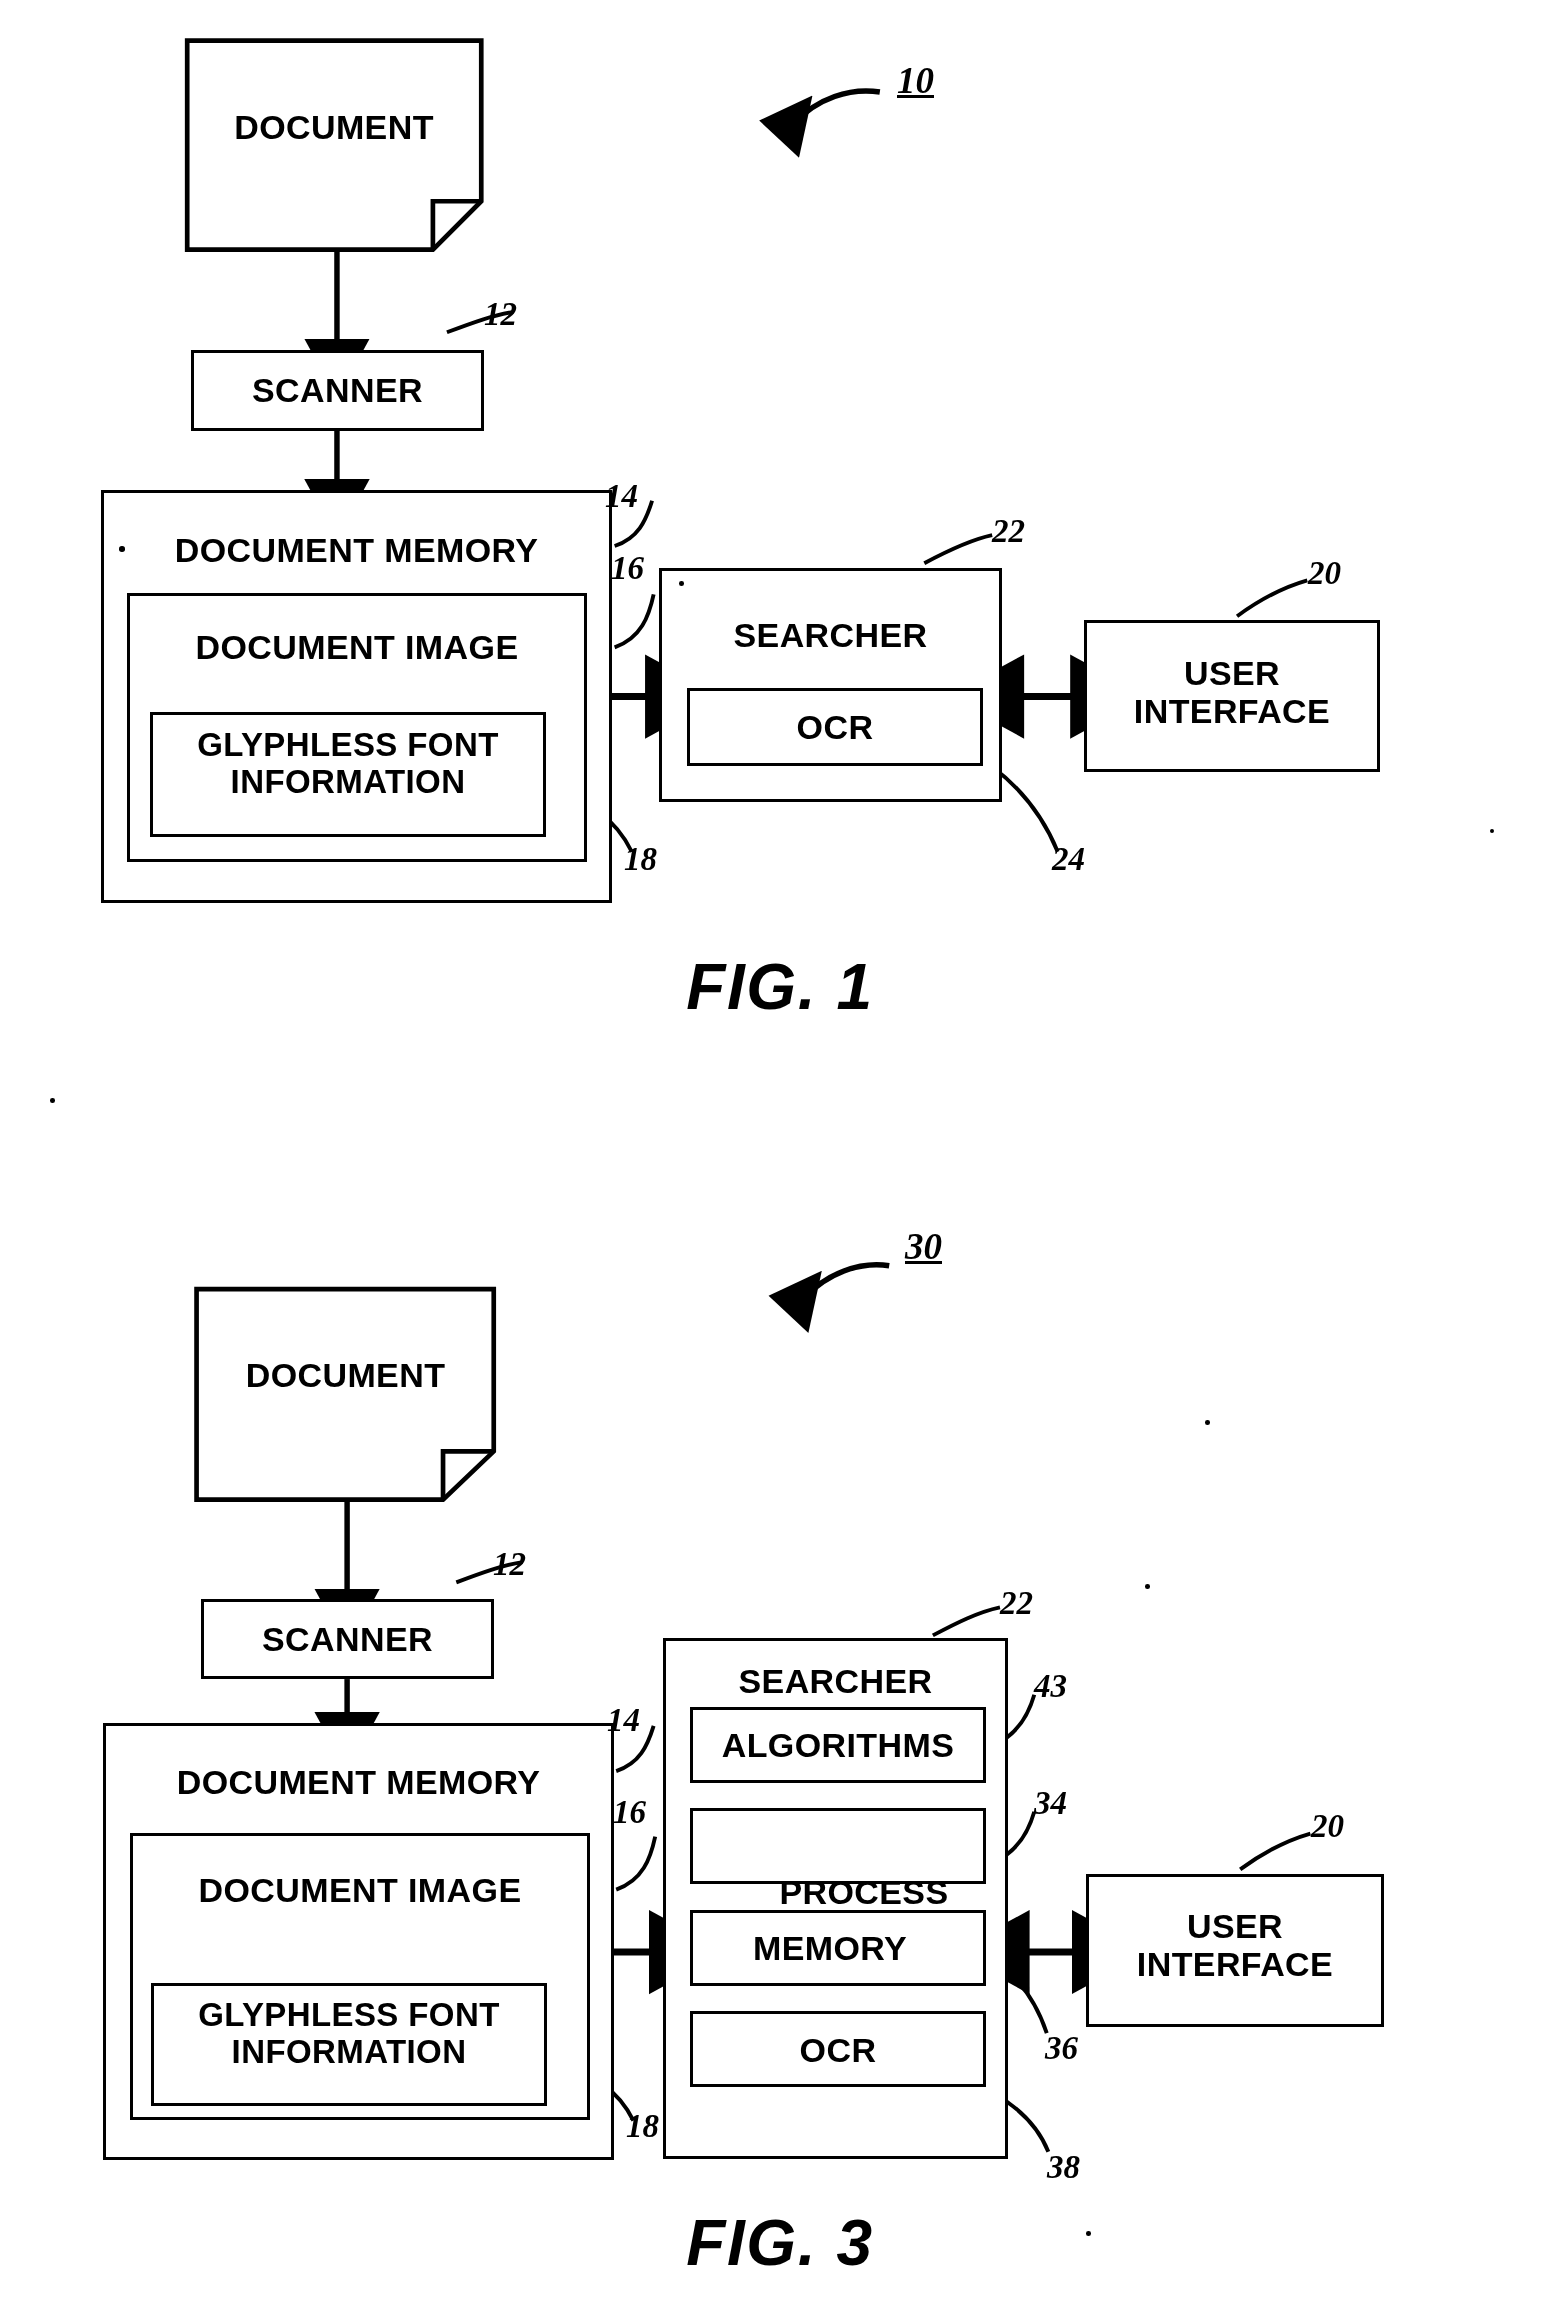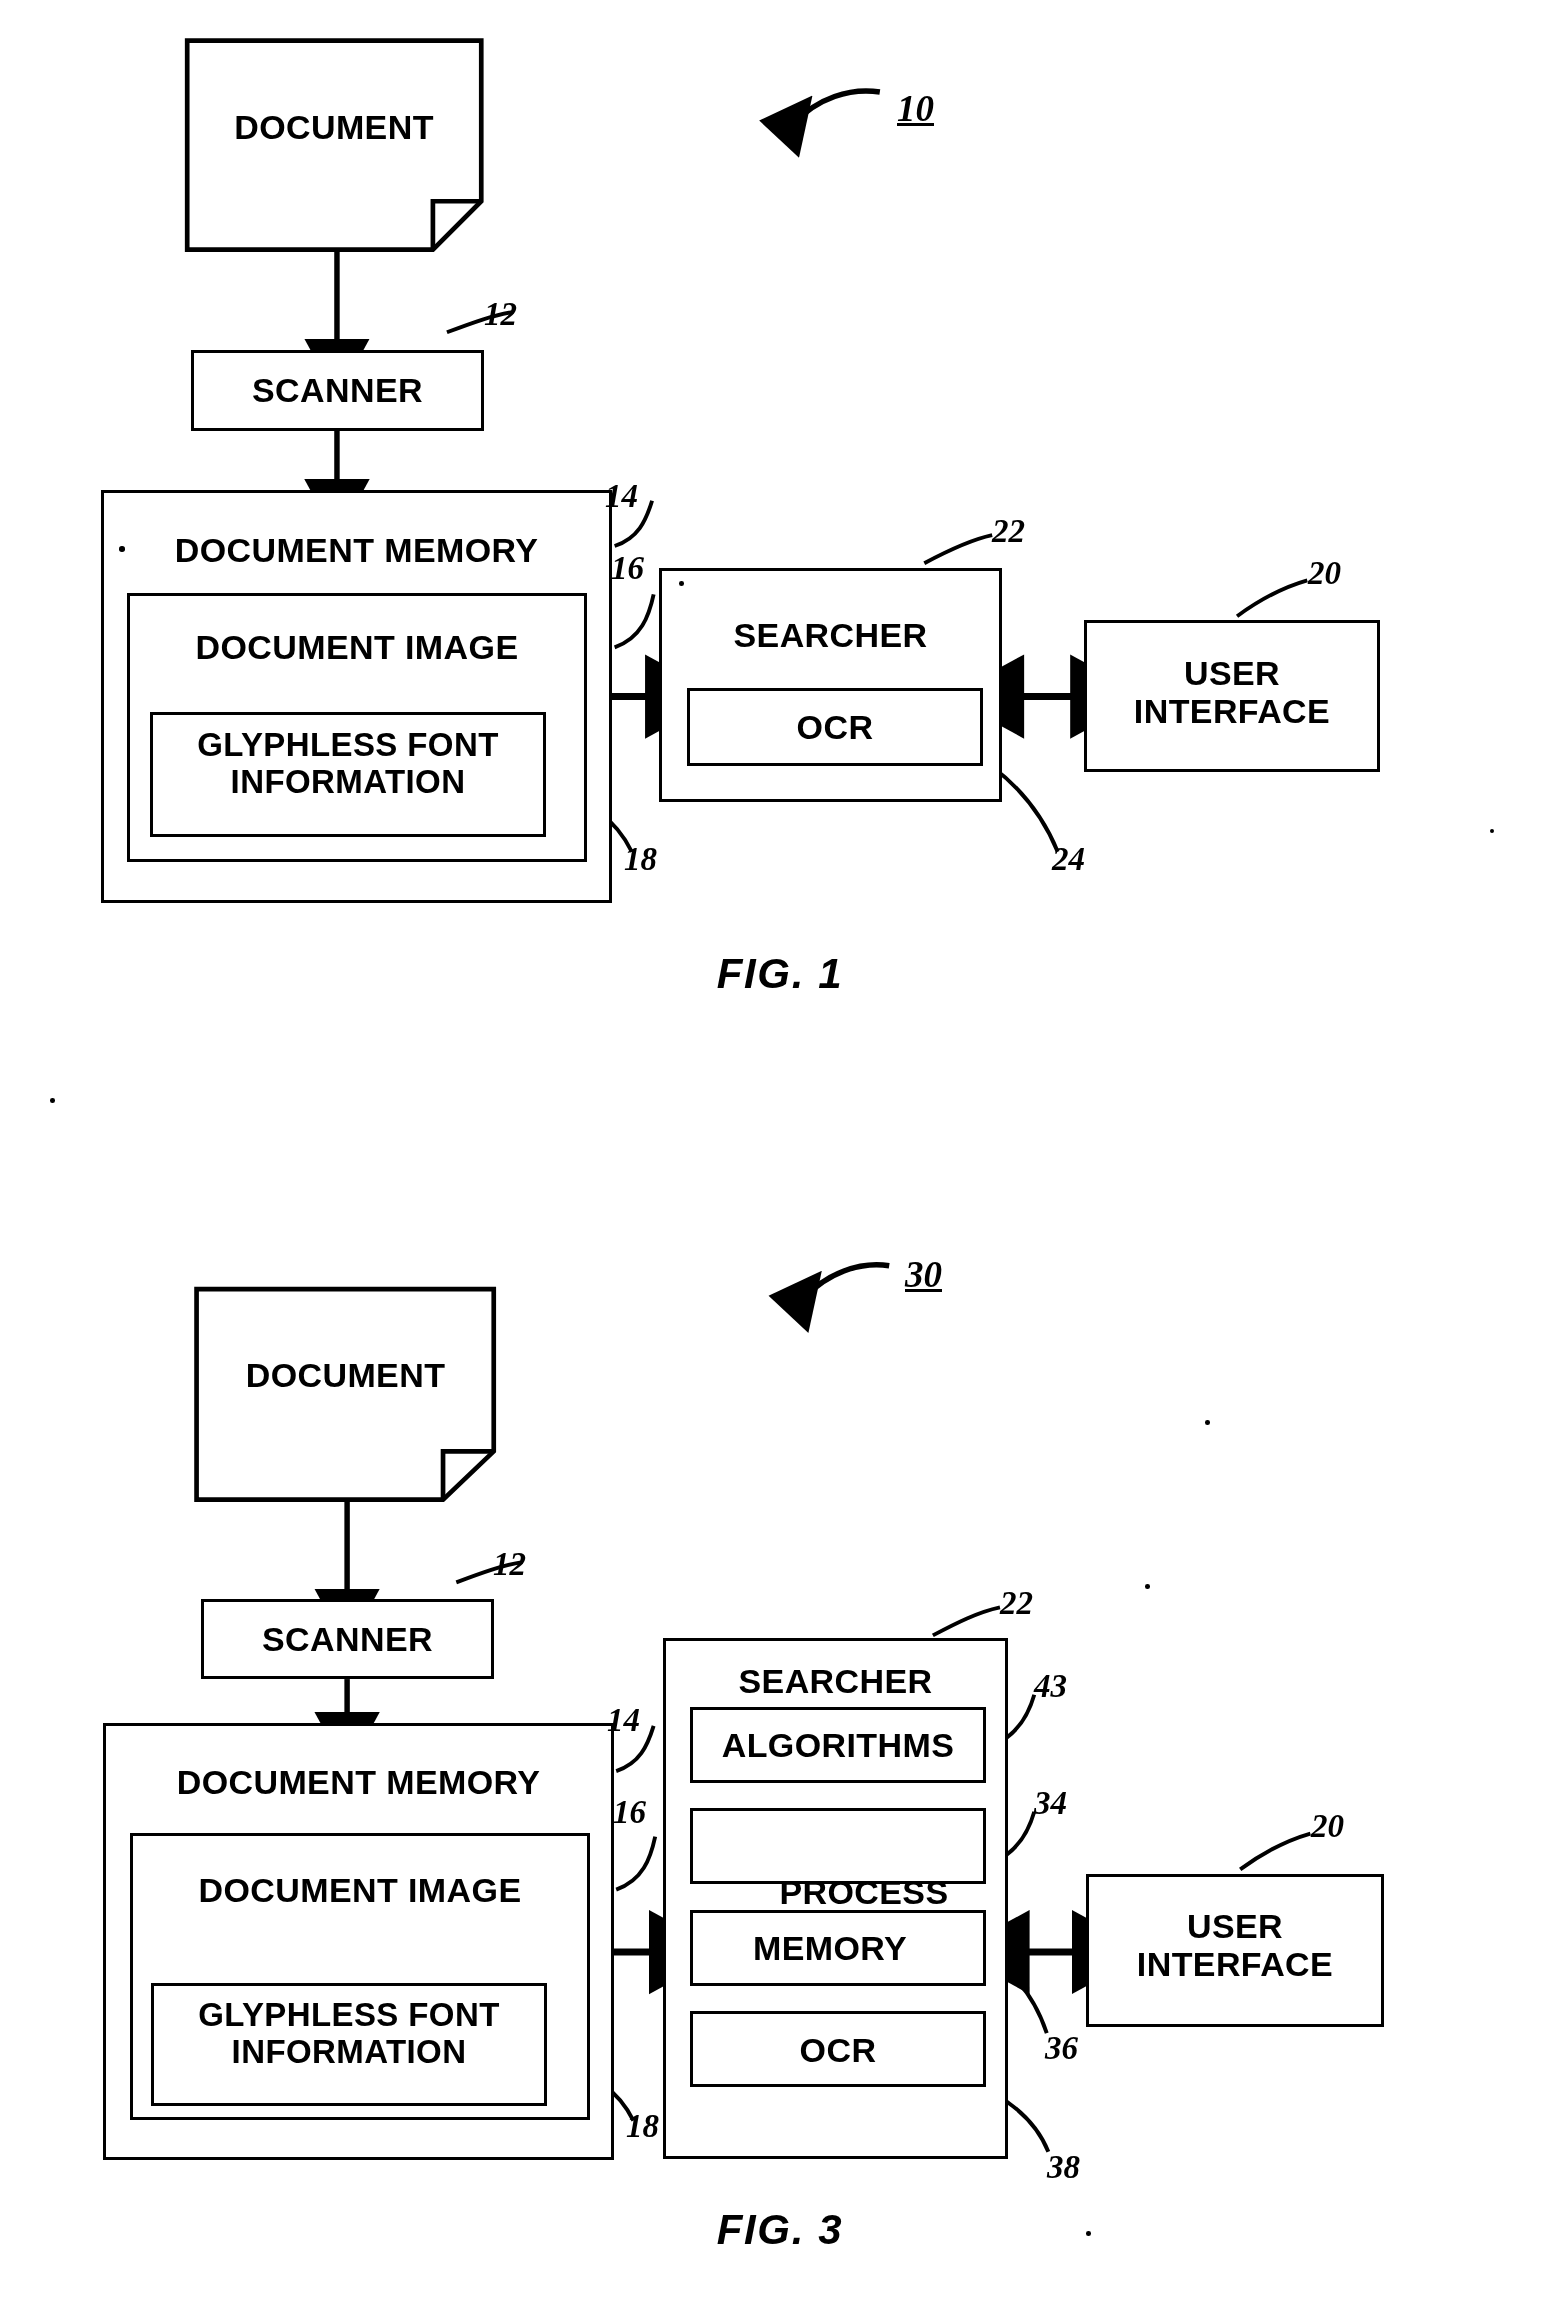--- a/index.html
+++ b/index.html
@@ -6,22 +6,22 @@
   body{width:1560px;height:2319px;position:relative;
        font-family:"Liberation Sans","DejaVu Sans",sans-serif;
        color:#000;overflow:hidden;}
   .fig{position:absolute;left:0;width:1560px;}
   svg{position:absolute;left:0;top:0;overflow:visible;}
   .blk{position:absolute;border:3.9px solid #000;background:#fff;box-sizing:border-box;}
   .lbl{position:absolute;text-align:center;font-weight:bold;letter-spacing:0.4px;
        line-height:1.12;white-space:pre-line;}
   .refnum{position:absolute;font-style:italic;font-weight:bold;font-size:33px;
           font-family:"Liberation Serif","DejaVu Serif",serif;}
-  .refnum.ul{text-decoration:underline;margin-top:28px;}
-  .figcap{position:absolute;font-style:italic;font-weight:bold;font-size:42px;
+  .refnum.ul{text-decoration:underline;}
+  .figcap{position:absolute;font-style:italic;font-weight:bold;font-size:64px;
           letter-spacing:1.6px;text-align:center;width:1560px;left:0;}
   .speck{position:absolute;background:#000;border-radius:50%;}
 </style>
 </head>
 <body>
 
 <div class="fig" style="top:0;height:1092px;">
 
   <svg width="1560" height="1092" viewBox="0 0 2000 1400">
     <defs>

